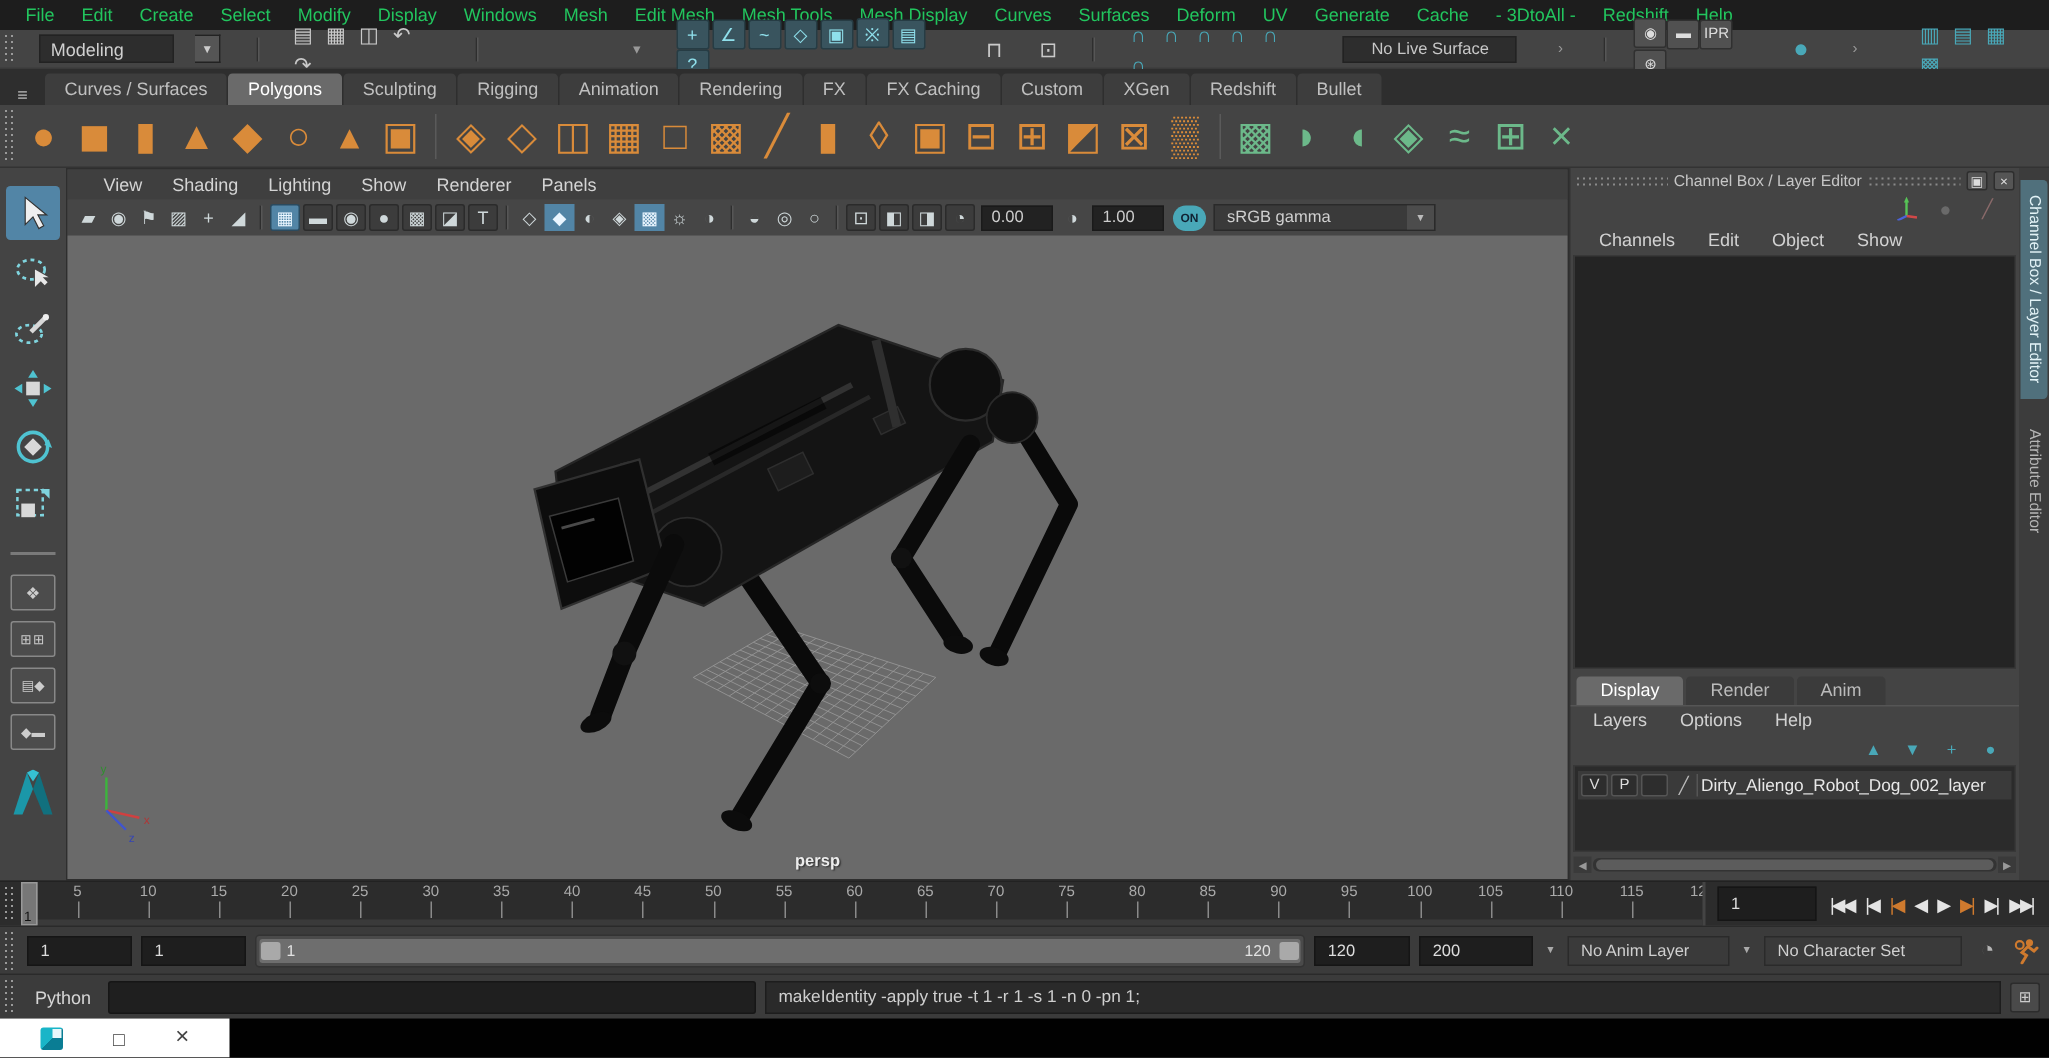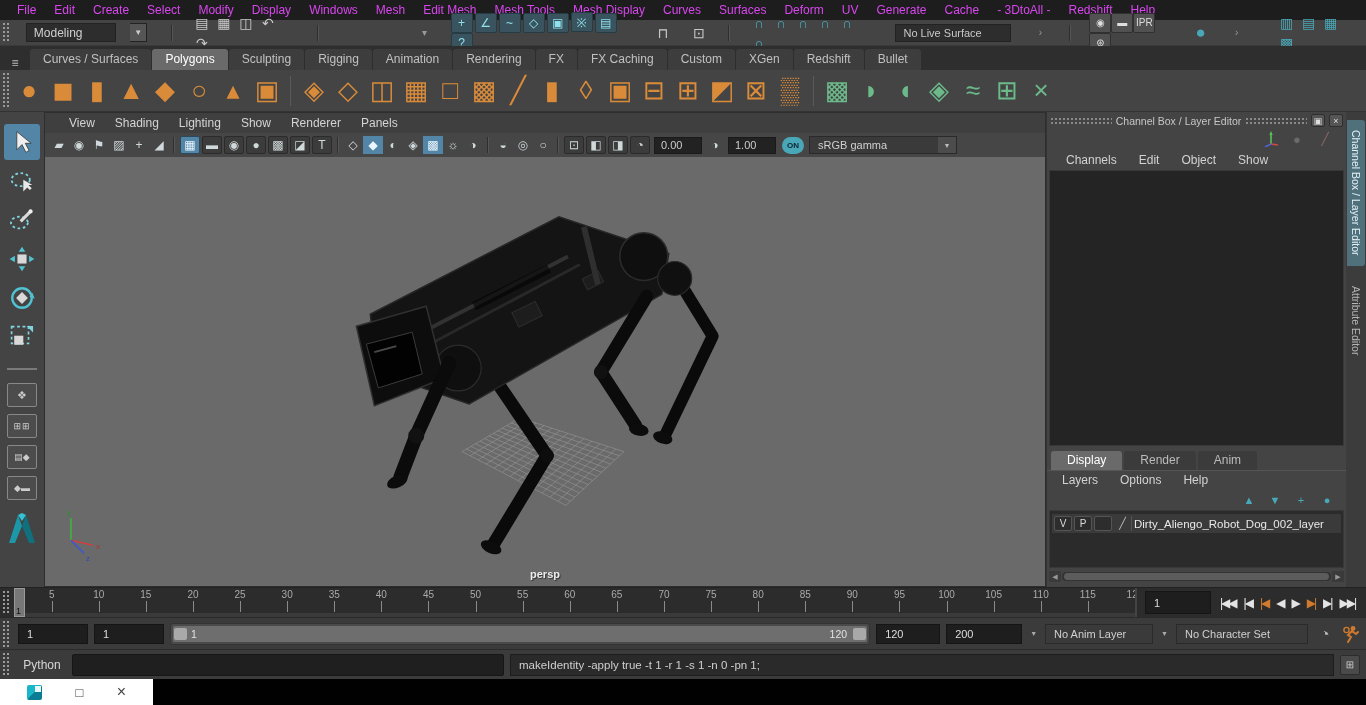--- a/index.html
+++ b/index.html
@@ -2,40 +2,40 @@
 <html style="--teal: #49a8b8; --hl: #5285a6; --orange: #d98b3a; --green: #6cb98a; --keyorange: #cf7a2e; --vpbg: #6a6a6a;"><head>
 <meta charset="utf-8">
 <style>
   * { box-sizing: border-box; margin: 0; padding: 0; }
   html,body { width:1366px; height:705px; overflow:hidden; background:#000;
     font-family:"Liberation Sans", sans-serif; font-size:12px; -webkit-font-smoothing:antialiased; }
   .app { width:1366px; height:705px; display:flex; flex-direction:column; background:#444; }
 
   
   .menubar { height:20px; background:#1d1d1d; display:flex; align-items:center; padding-left:8px; flex:none; }
-  .menubar .menu-item { color:#d946ef; padding:0 9px; font-size:12px; line-height:20px; cursor:default; white-space:nowrap; }
+  .menubar .menu-item { color:#22c55e; padding:0 9px; font-size:12px; line-height:20px; cursor:default; white-space:nowrap; }
 
   
   .statusline { height:26px; background:#444; display:flex; align-items:center; flex:none; gap:14px; padding-right:4px; border-bottom:1px solid #3a3a3a;}
   .grip { width:8px; align-self:stretch; margin:2px 2px;
     background-image:radial-gradient(#9a9a9a 0.8px, transparent 1px); background-size:4px 4px; }
   .menuset { width:92px; height:19px; background:#2d2d2d; border:1px solid #222; color:#d0d0d0;
     display:flex; align-items:center; padding-left:7px; font-size:12px; }
   .menuset-arrow { width:17px; height:19px; background:#555; border:1px solid #222; border-left:none;
     color:#ccc; font-size:8px; display:flex; align-items:center; justify-content:center; margin-right:6px;}
   .vbar { width:2px; height:16px; background:#565656; border-left:1px solid #2e2e2e; margin:0 4px; }
   .ic { display:inline-flex; align-items:center; justify-content:center; width:22px; height:20px;
     font-size:14px; color:#c9c9c9; flex:none; cursor:default; }
   .ic.teal { color:var(--teal); }
   .ic.box { width:22px; height:20px; margin:0 1px; background:#39545e; border:1px solid #263c44;
     border-radius:2px; color:#8fe0ec; font-size:12px; }
   .ic.graybox { background:#515151; border:1px solid #303030; border-radius:2px; font-size:10px; color:#ddd; }
   .ic.small { font-size:10px; }
   .livefield { width:118px; height:18px; background:#2d2d2d; border:1px solid #222; color:#c8c8c8;
-    display:flex; align-items:center; padding-left:7px; font-size:11px; margin:0 4px; }
+    display:flex; align-items:center; padding-left:18px; font-size:11px; margin:0 4px; }
 
   
   .shelftabs { height:24px; background:#2e2e2e; display:flex; align-items:flex-end; flex:none; }
   .shelf-collapse { width:30px; display:flex; align-items:center; justify-content:center; color:#bbb; }
   .shelftab { padding:3px 13px 4px; color:#c0c0c0; font-size:12px; background:#3d3d3d; margin-right:1px;
     border-radius:3px 3px 0 0; cursor:default; white-space:nowrap; }
   .shelftab.active { background:#6a6a6a; color:#fff; }
   .shelfrow { height:42px; background:#444; display:flex; align-items:center; flex:none; border-bottom:1px solid #333; }
   .shelfrow .ic { width:34px; height:34px; font-size:26px; color:var(--orange); }
   .shelfrow .ic.gr { color:var(--green); }

